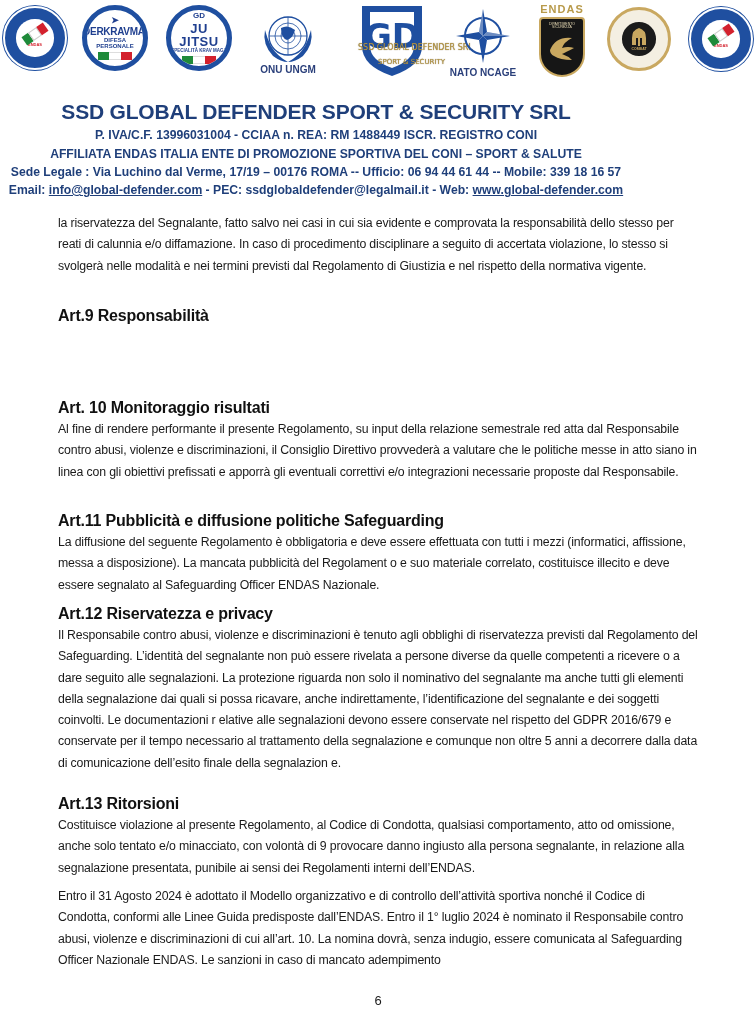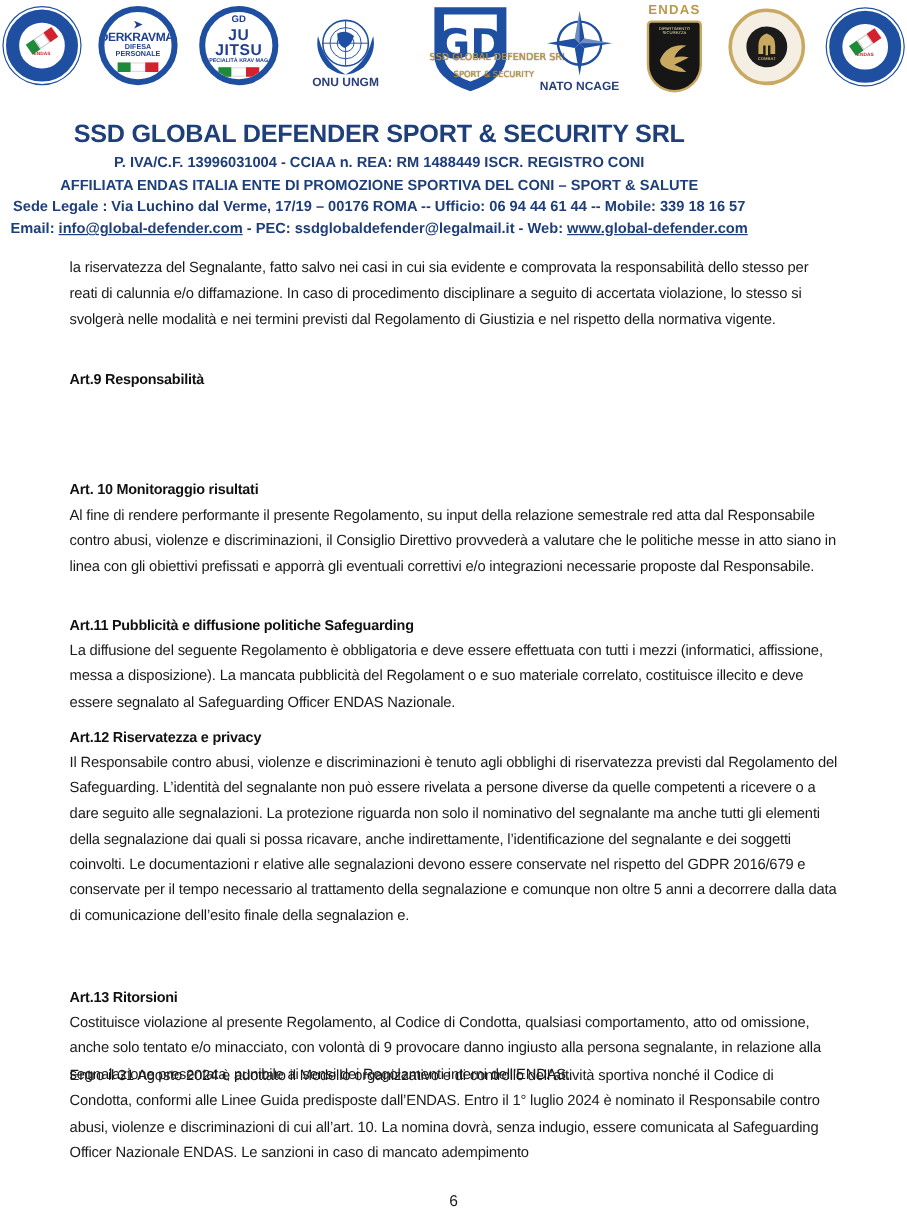--- a/index.html
+++ b/index.html
@@ -32,21 +32,21 @@
 
   
   .hdr { position: absolute; left: 0; width: 632px; text-align: center; font-family: "Liberation Sans", sans-serif; color: #1f3f7a; white-space: nowrap; }
   .company { top: 100px; font-size: 21px; font-weight: bold; color: #1f3f7a; letter-spacing: -0.2px; }
   .hline { font-size: 12.2px; font-weight: bold; color: #1f3f7a; }
   .hline a { color: #1f3f7a; }
 
   
   .content { position: absolute; left: 58px; width: 640px; font-family: "Liberation Sans", sans-serif; color: #1a1a1a; }
   .para { font-size: 12.3px; line-height: 21.3px; margin: 0; letter-spacing: -0.15px; }
-  .art-title { font-size: 12px; font-weight: bold; margin: 0; line-height: 22px; color: #111; letter-spacing: -0.2px; }
+  .art-title { font-size: 16px; font-weight: bold; margin: 0; line-height: 22px; color: #111; letter-spacing: -0.2px; }
   .pagenum { position: absolute; top: 993px; left: 0; width: 756px; text-align: center; font-size: 13px; color: #1a1a1a; }
 </style>
 </head>
 <body>
 
 <div class="logos">
 
   <div class="logo" style="left:3px; top:6px; width:64px; height:64px;">
     <div class="seal seal-blue" style="width:64px;height:64px;">
       <div class="inner-white" style="flex-direction:column;">
@@ -184,21 +184,21 @@
 <div class="content" style="top:510px;">
   <h2 class="art-title">Art.11 Pubblicità e diffusione politiche Safeguarding</h2>
   <p class="para">La diffusione del seguente Regolamento è obbligatoria e deve essere effettuata con tutti i mezzi (informatici, affissione, messa a disposizione). La mancata pubblicità del Regolament o e suo materiale correlato, costituisce illecito e deve essere segnalato al Safeguarding Officer ENDAS Nazionale.</p>
 </div>
 
 <div class="content" style="top:603px;">
   <h2 class="art-title">Art.12 Riservatezza e privacy</h2>
   <p class="para">Il Responsabile contro abusi, violenze e discriminazioni è tenuto agli obblighi di riservatezza previsti dal Regolamento del Safeguarding. L’identità del segnalante non può essere rivelata a persone diverse da quelle competenti a ricevere o a dare seguito alle segnalazioni. La protezione riguarda non solo il nominativo del segnalante ma anche tutti gli elementi della segnalazione dai quali si possa ricavare, anche indirettamente, l’identificazione del segnalante e dei soggetti coinvolti. Le documentazioni r elative alle segnalazioni devono essere conservate nel rispetto del GDPR 2016/679 e conservate per il tempo necessario al trattamento della segnalazione e comunque non oltre 5 anni a decorrere dalla data di comunicazione dell’esito finale della segnalazion e.</p>
 </div>
 
-<div class="content" style="top:793px;margin-top:27px;">
+<div class="content" style="top:793px;">
   <h2 class="art-title">Art.13 Ritorsioni</h2>
   <p class="para">Costituisce violazione al presente Regolamento, al Codice di Condotta, qualsiasi comportamento, atto od omissione, anche solo tentato e/o minacciato, con volontà di 9 provocare danno ingiusto alla persona segnalante, in relazione alla segnalazione presentata, punibile ai sensi dei Regolamenti interni dell’ENDAS.</p>
 </div>
 
 <div class="content" style="top:886px;">
   <p class="para">Entro il 31 Agosto 2024 è adottato il Modello organizzativo e di controllo dell’attività sportiva nonché il Codice di Condotta, conformi alle Linee Guida predisposte dall’ENDAS. Entro il 1° luglio 2024 è nominato il Responsabile contro abusi, violenze e discriminazioni di cui all’art. 10. La nomina dovrà, senza indugio, essere comunicata al Safeguarding Officer Nazionale ENDAS. Le sanzioni in caso di mancato adempimento</p>
 </div>
 
 <div class="pagenum">6</div>
 

